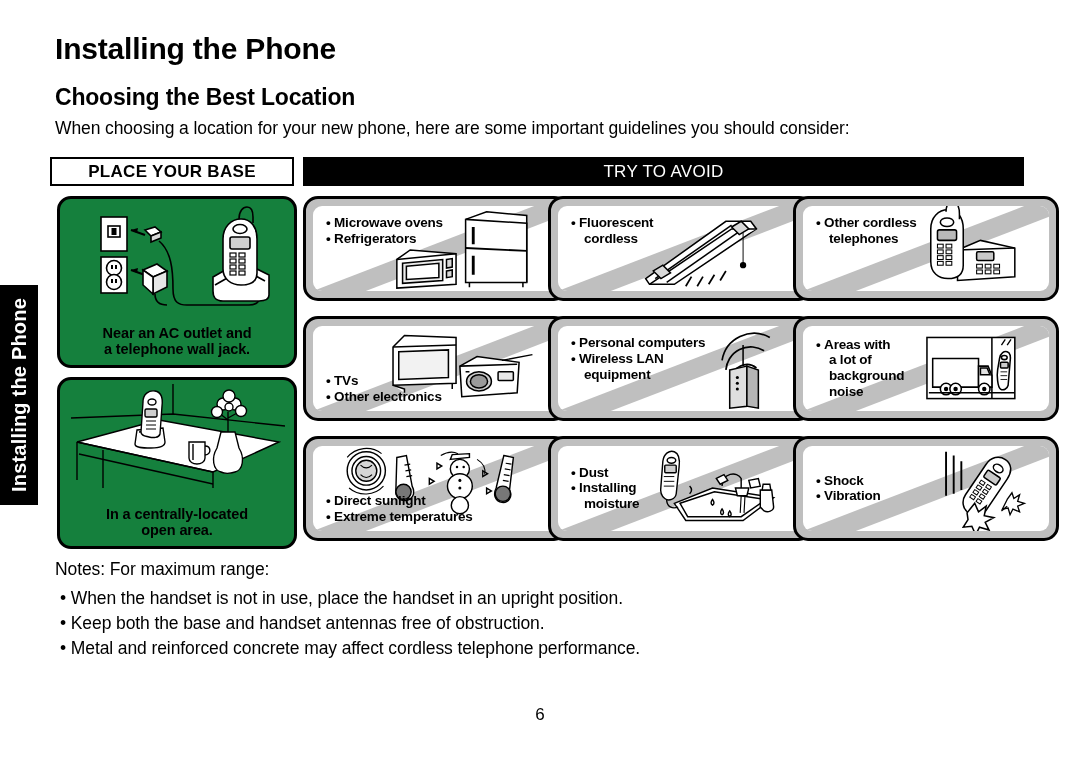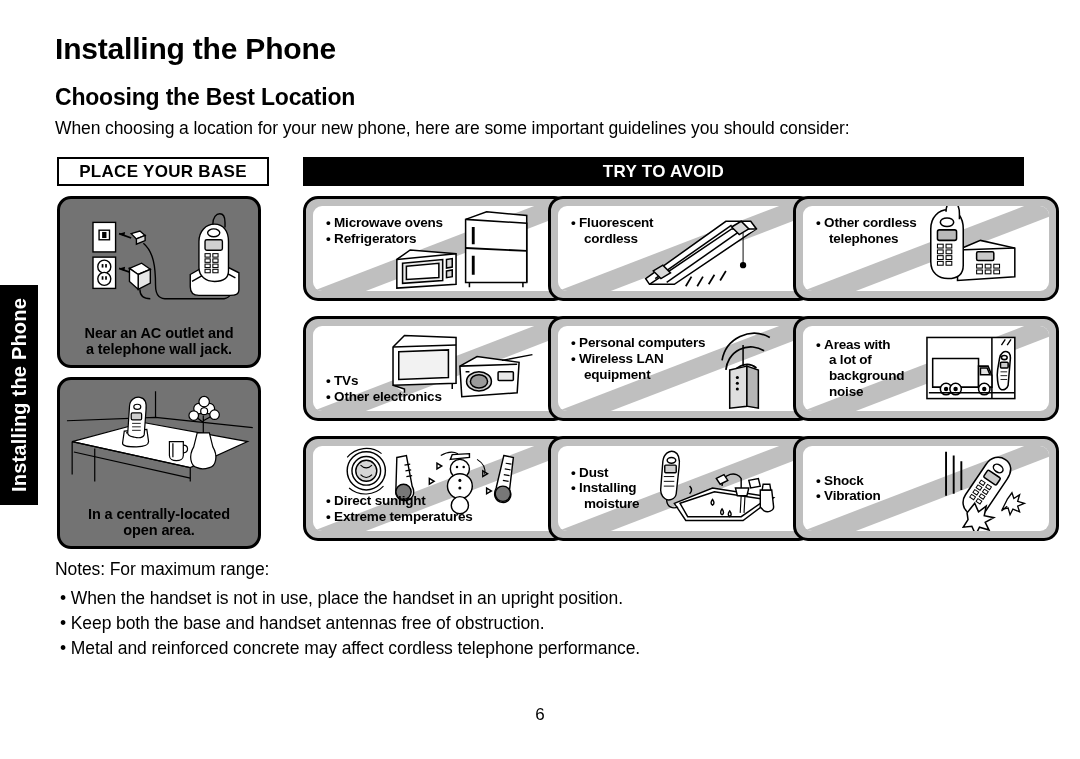--- a/index.html
+++ b/index.html
@@ -50,48 +50,48 @@
   #intro-text {
     position: absolute;
     left: 55px; top: 118px;
     font-size: 17.5px;
     letter-spacing: -0.1px;
   }
 
   
   #place-header {
     position: absolute;
-    left: 57px; top: 157px;
-    width: 212px; height: 29px;
+    left: 50px; top: 157px;
+    width: 244px; height: 29px;
     border: 2.5px solid #000;
     background: #fff;
     display: flex; align-items: center; justify-content: center;
   }
   #place-header .bar-label {
     font-size: 17px; font-weight: bold; letter-spacing: .3px;
   }
   #avoid-header {
     position: absolute;
     left: 303px; top: 157px;
     width: 721px; height: 29px;
     background: #000;
     display: flex; align-items: center; justify-content: center;
   }
   #avoid-header .bar-label {
-    font-size: 17px; font-weight: bold; color: #fff; letter-spacing: .3px;
+    font-size: 17px; font-weight: normal; color: #fff; letter-spacing: .3px;
   }
 
   
   .place-panel {
     position: absolute;
     left: 57px;
-    width: 204px;
+    width: 240px;
     border: 3px solid #000;
     border-radius: 14px;
-    background: #737373;
+    background: #15803d;
     overflow: hidden;
   }
   #place-panel-0 { top: 196px; height: 172px; }
   #place-panel-1 { top: 377px; height: 172px; }
   .place-art { position: absolute; left: 0; top: 0; width: 100%; height: 118px; }
   .place-caption {
     position: absolute; left: 0; right: 0; bottom: 7px;
     text-align: center;
     font-size: 14.5px; font-weight: bold; line-height: 1.15;
     letter-spacing: -0.1px;

